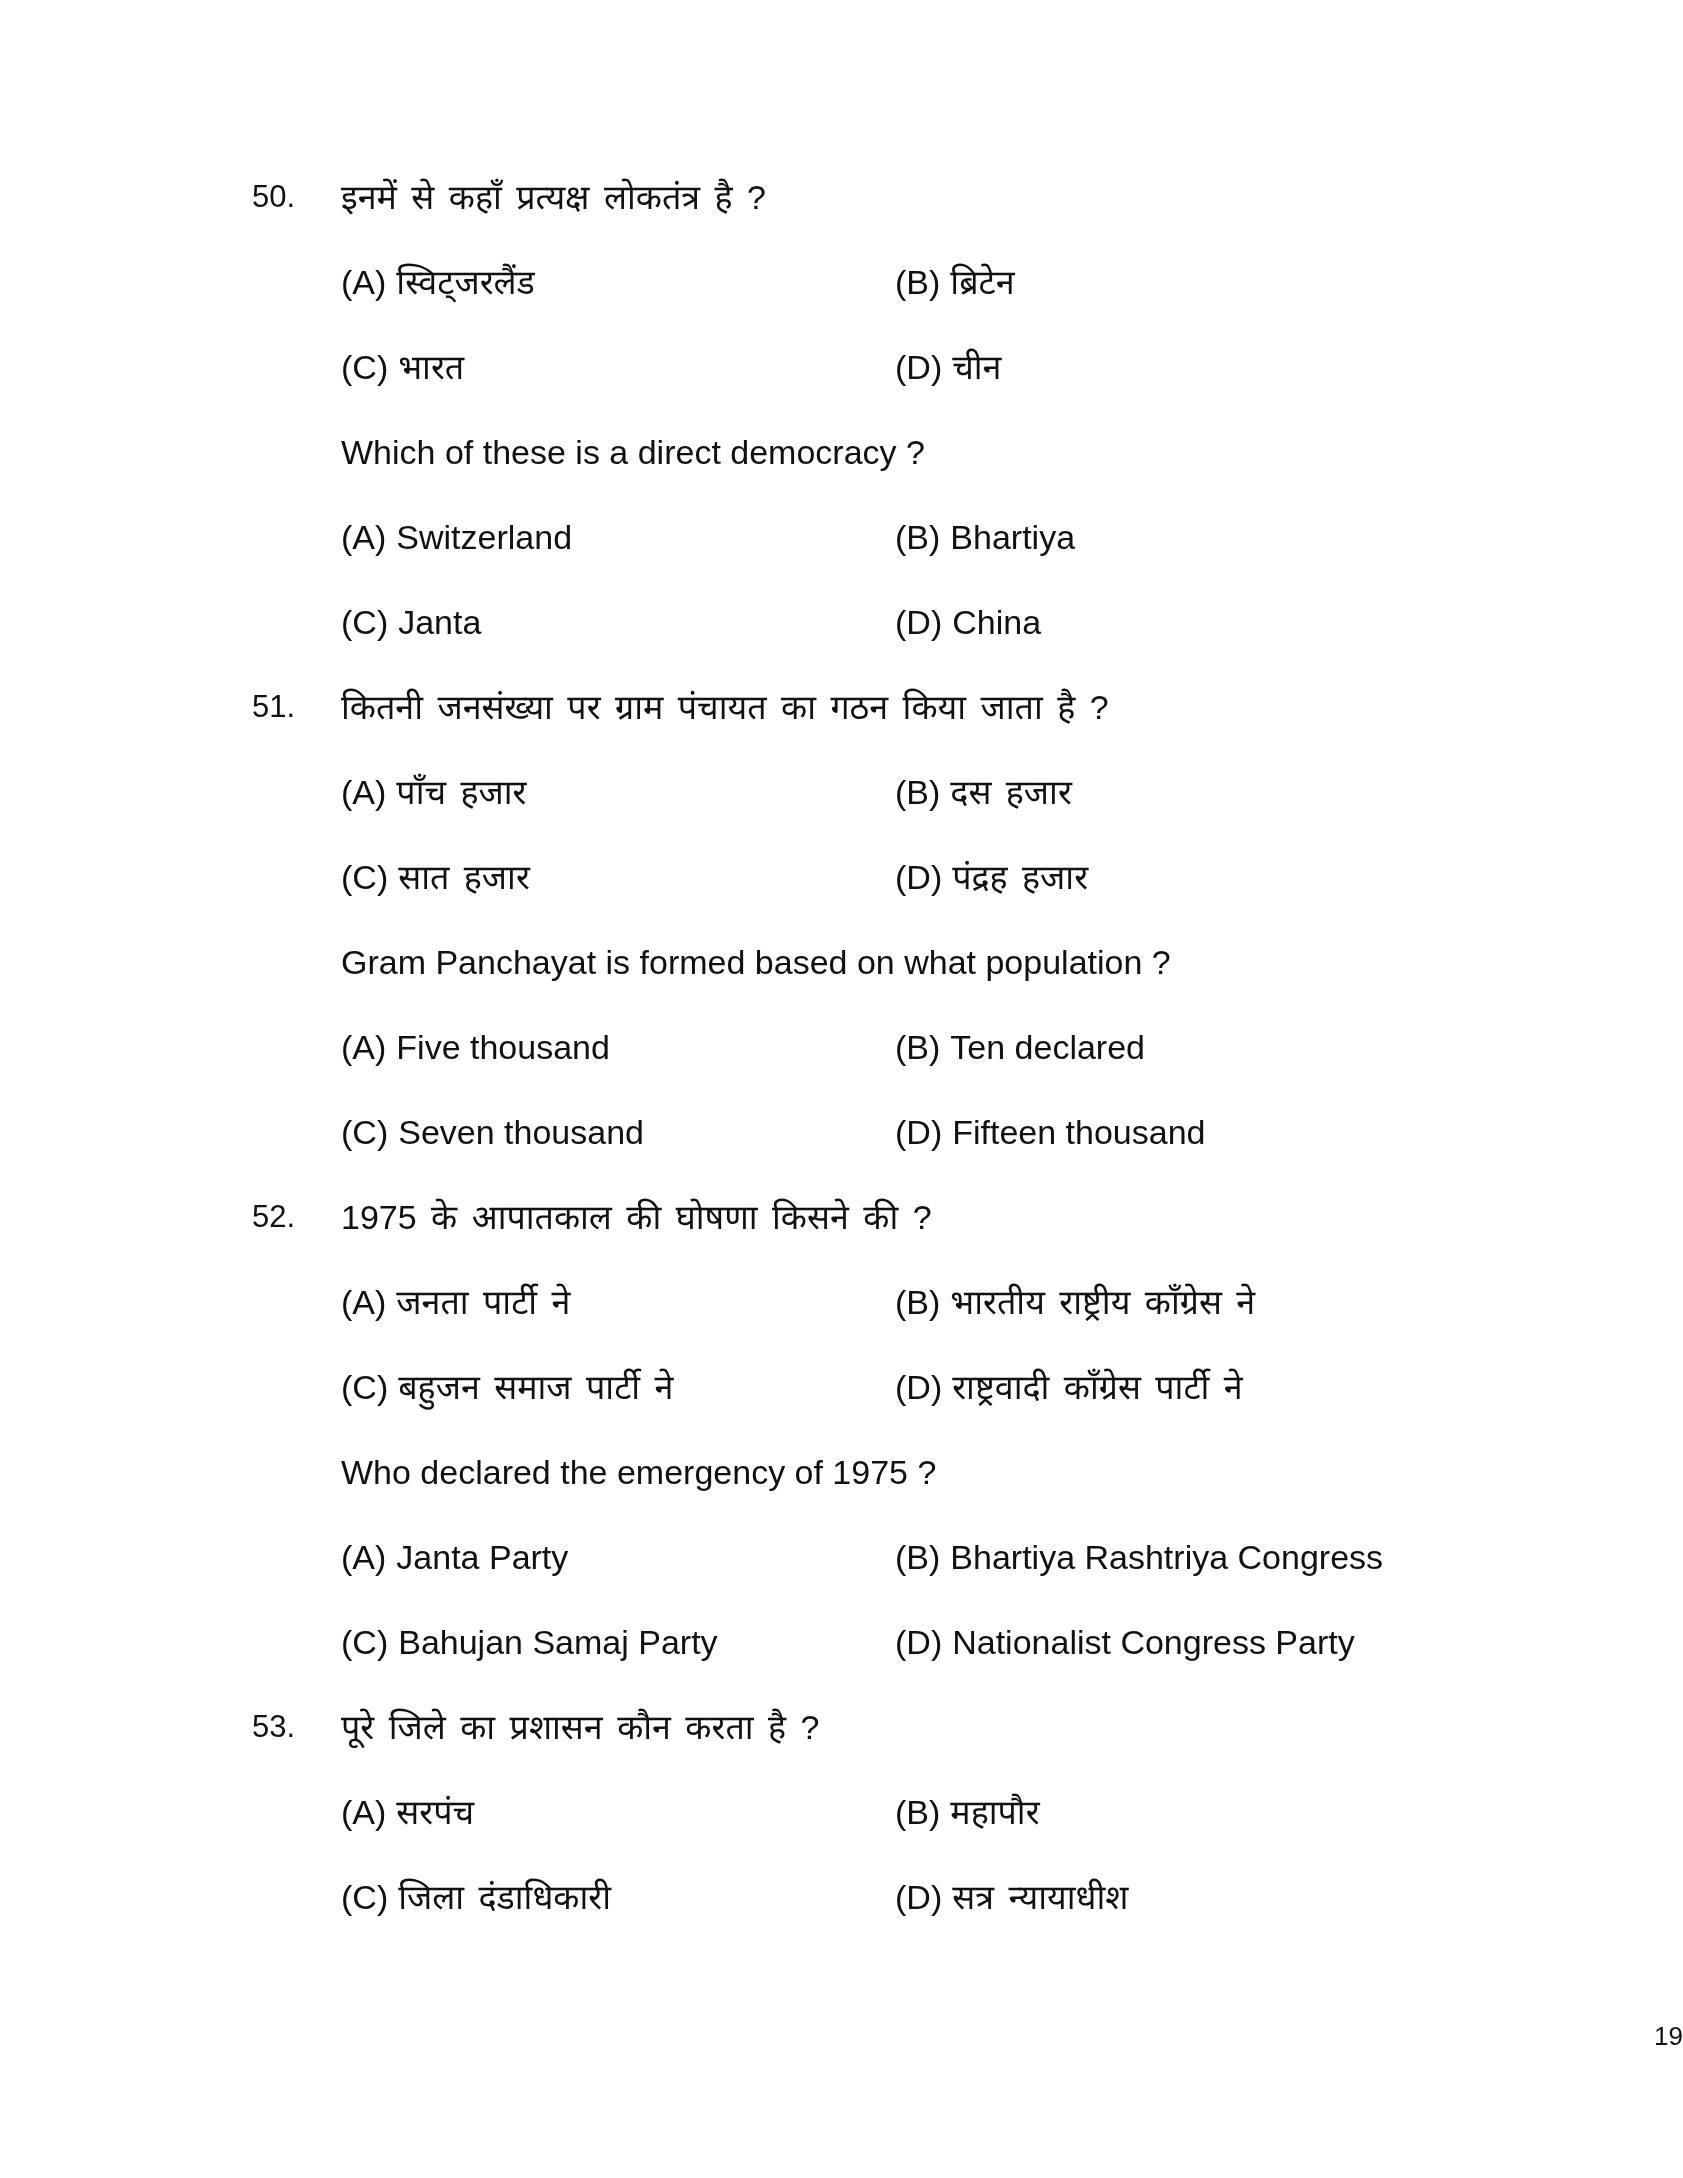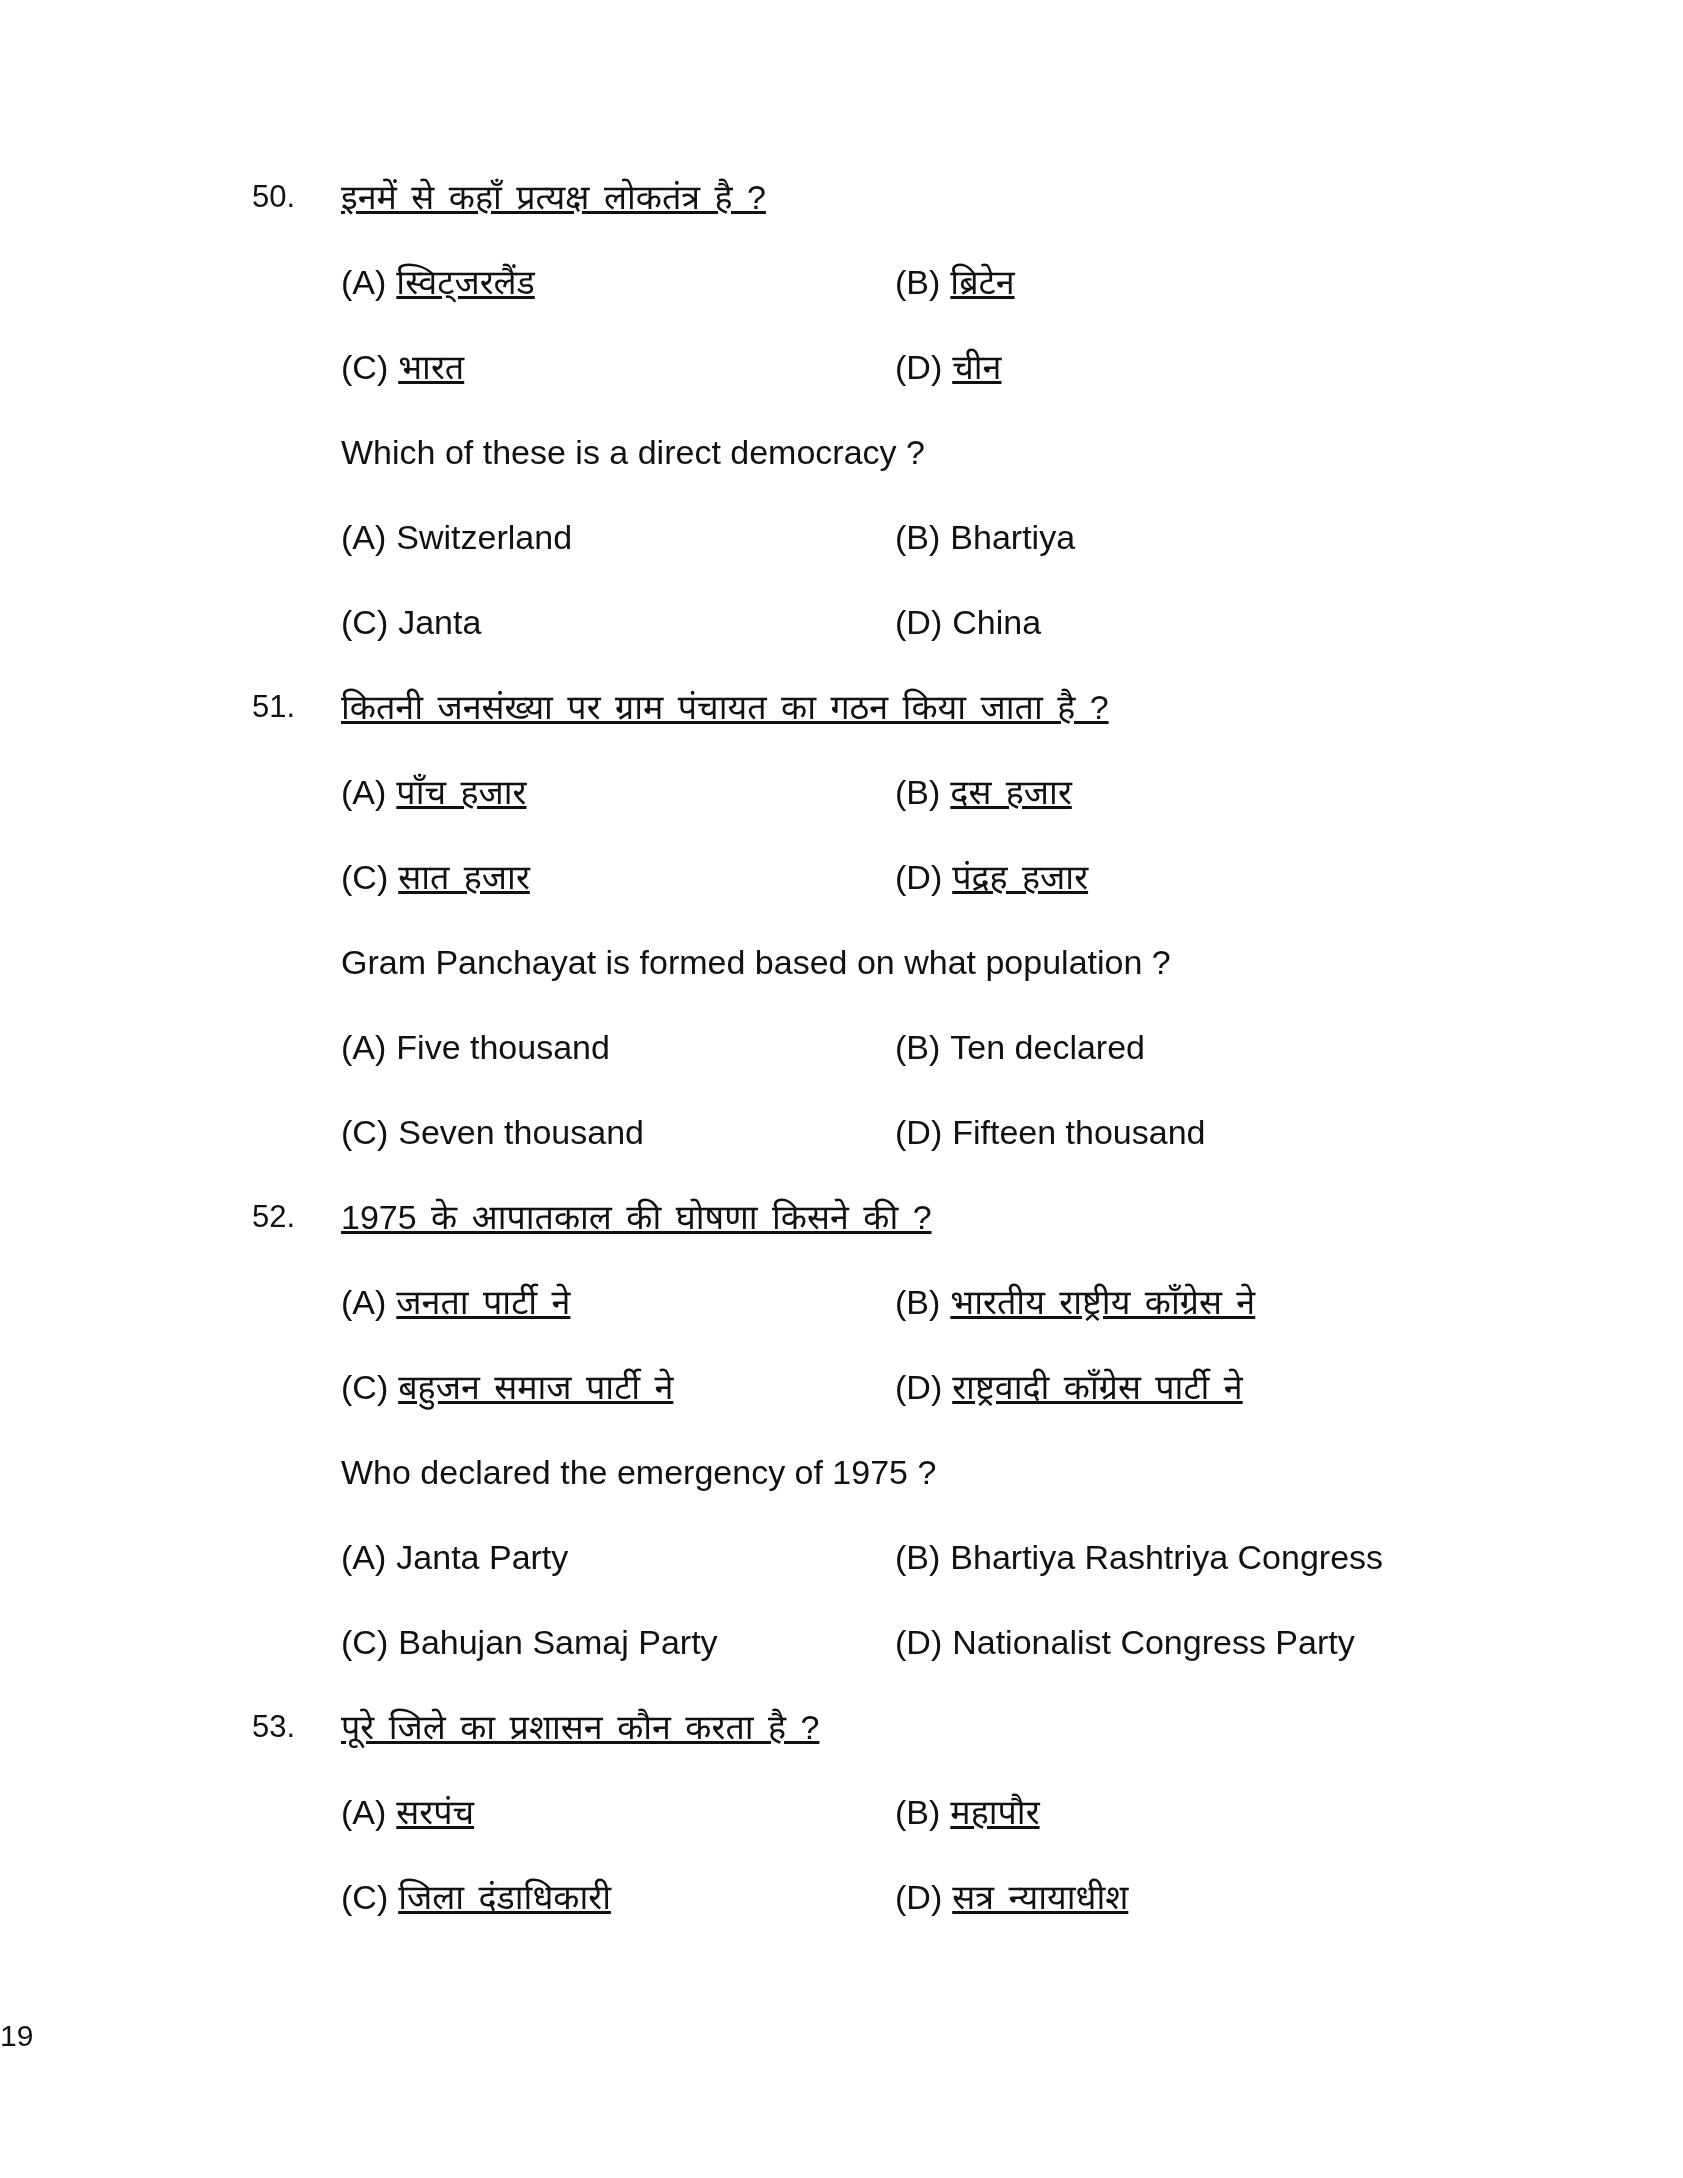--- a/index.html
+++ b/index.html
@@ -32,21 +32,20 @@
   .q-num {
     width: 89px;
     flex: 0 0 89px;
     font-size: 31px;
   }
   .q-text {
     flex: 1;
   }
   .hindi {
     word-spacing: 5px;
-    text-decoration: underline;
   }
   .opt-row {
     margin-left: 89px;
   }
   .opt {
     display: flex;
     align-items: flex-start;
   }
   .opt-left {
     width: 554px;
@@ -57,22 +56,22 @@
   }
   .opt-label {
     margin-right: 10px;
     white-space: nowrap;
   }
   .page-number {
     position: absolute;
     bottom: 121px;
     left: 0;
     width: 100%;
-    text-align: left;
-    font-size: 30px;
+    text-align: right;
+    font-size: 26px;
   }
 </style>
 </head>
 <body>
 
 <div class="page">
   <div class="content">
 
     <div class="row">
       <div class="q-num">50.</div>

